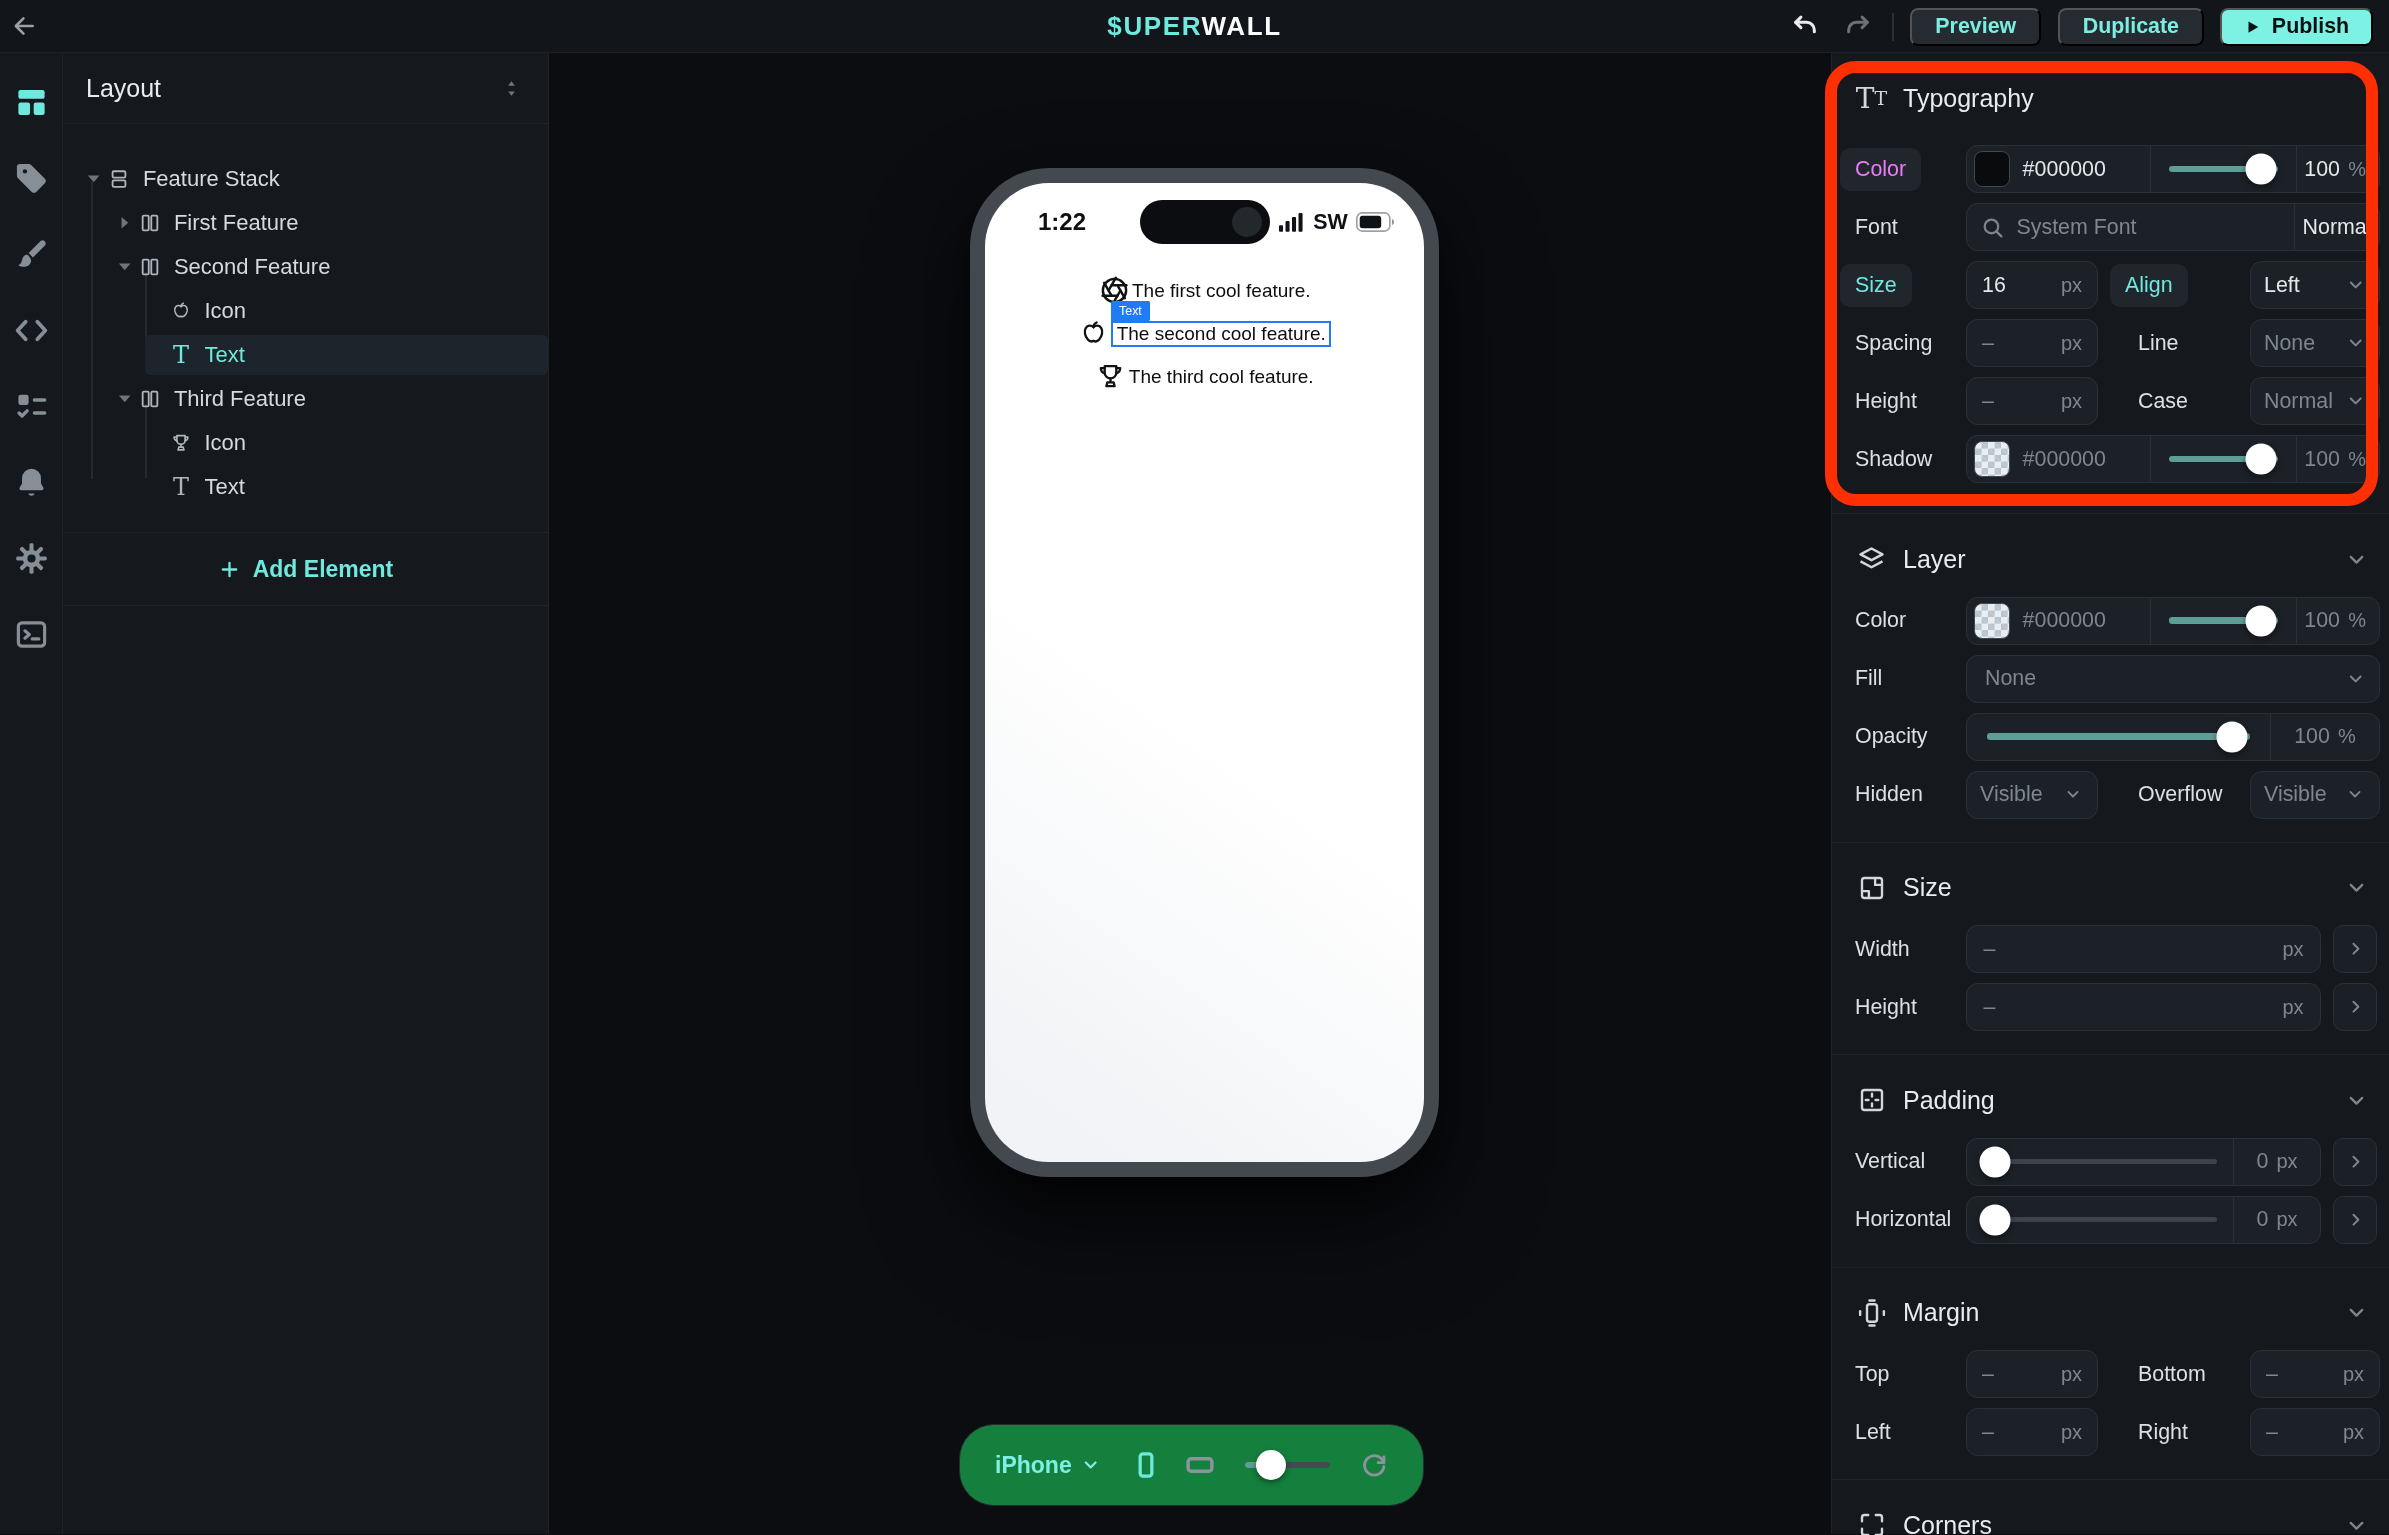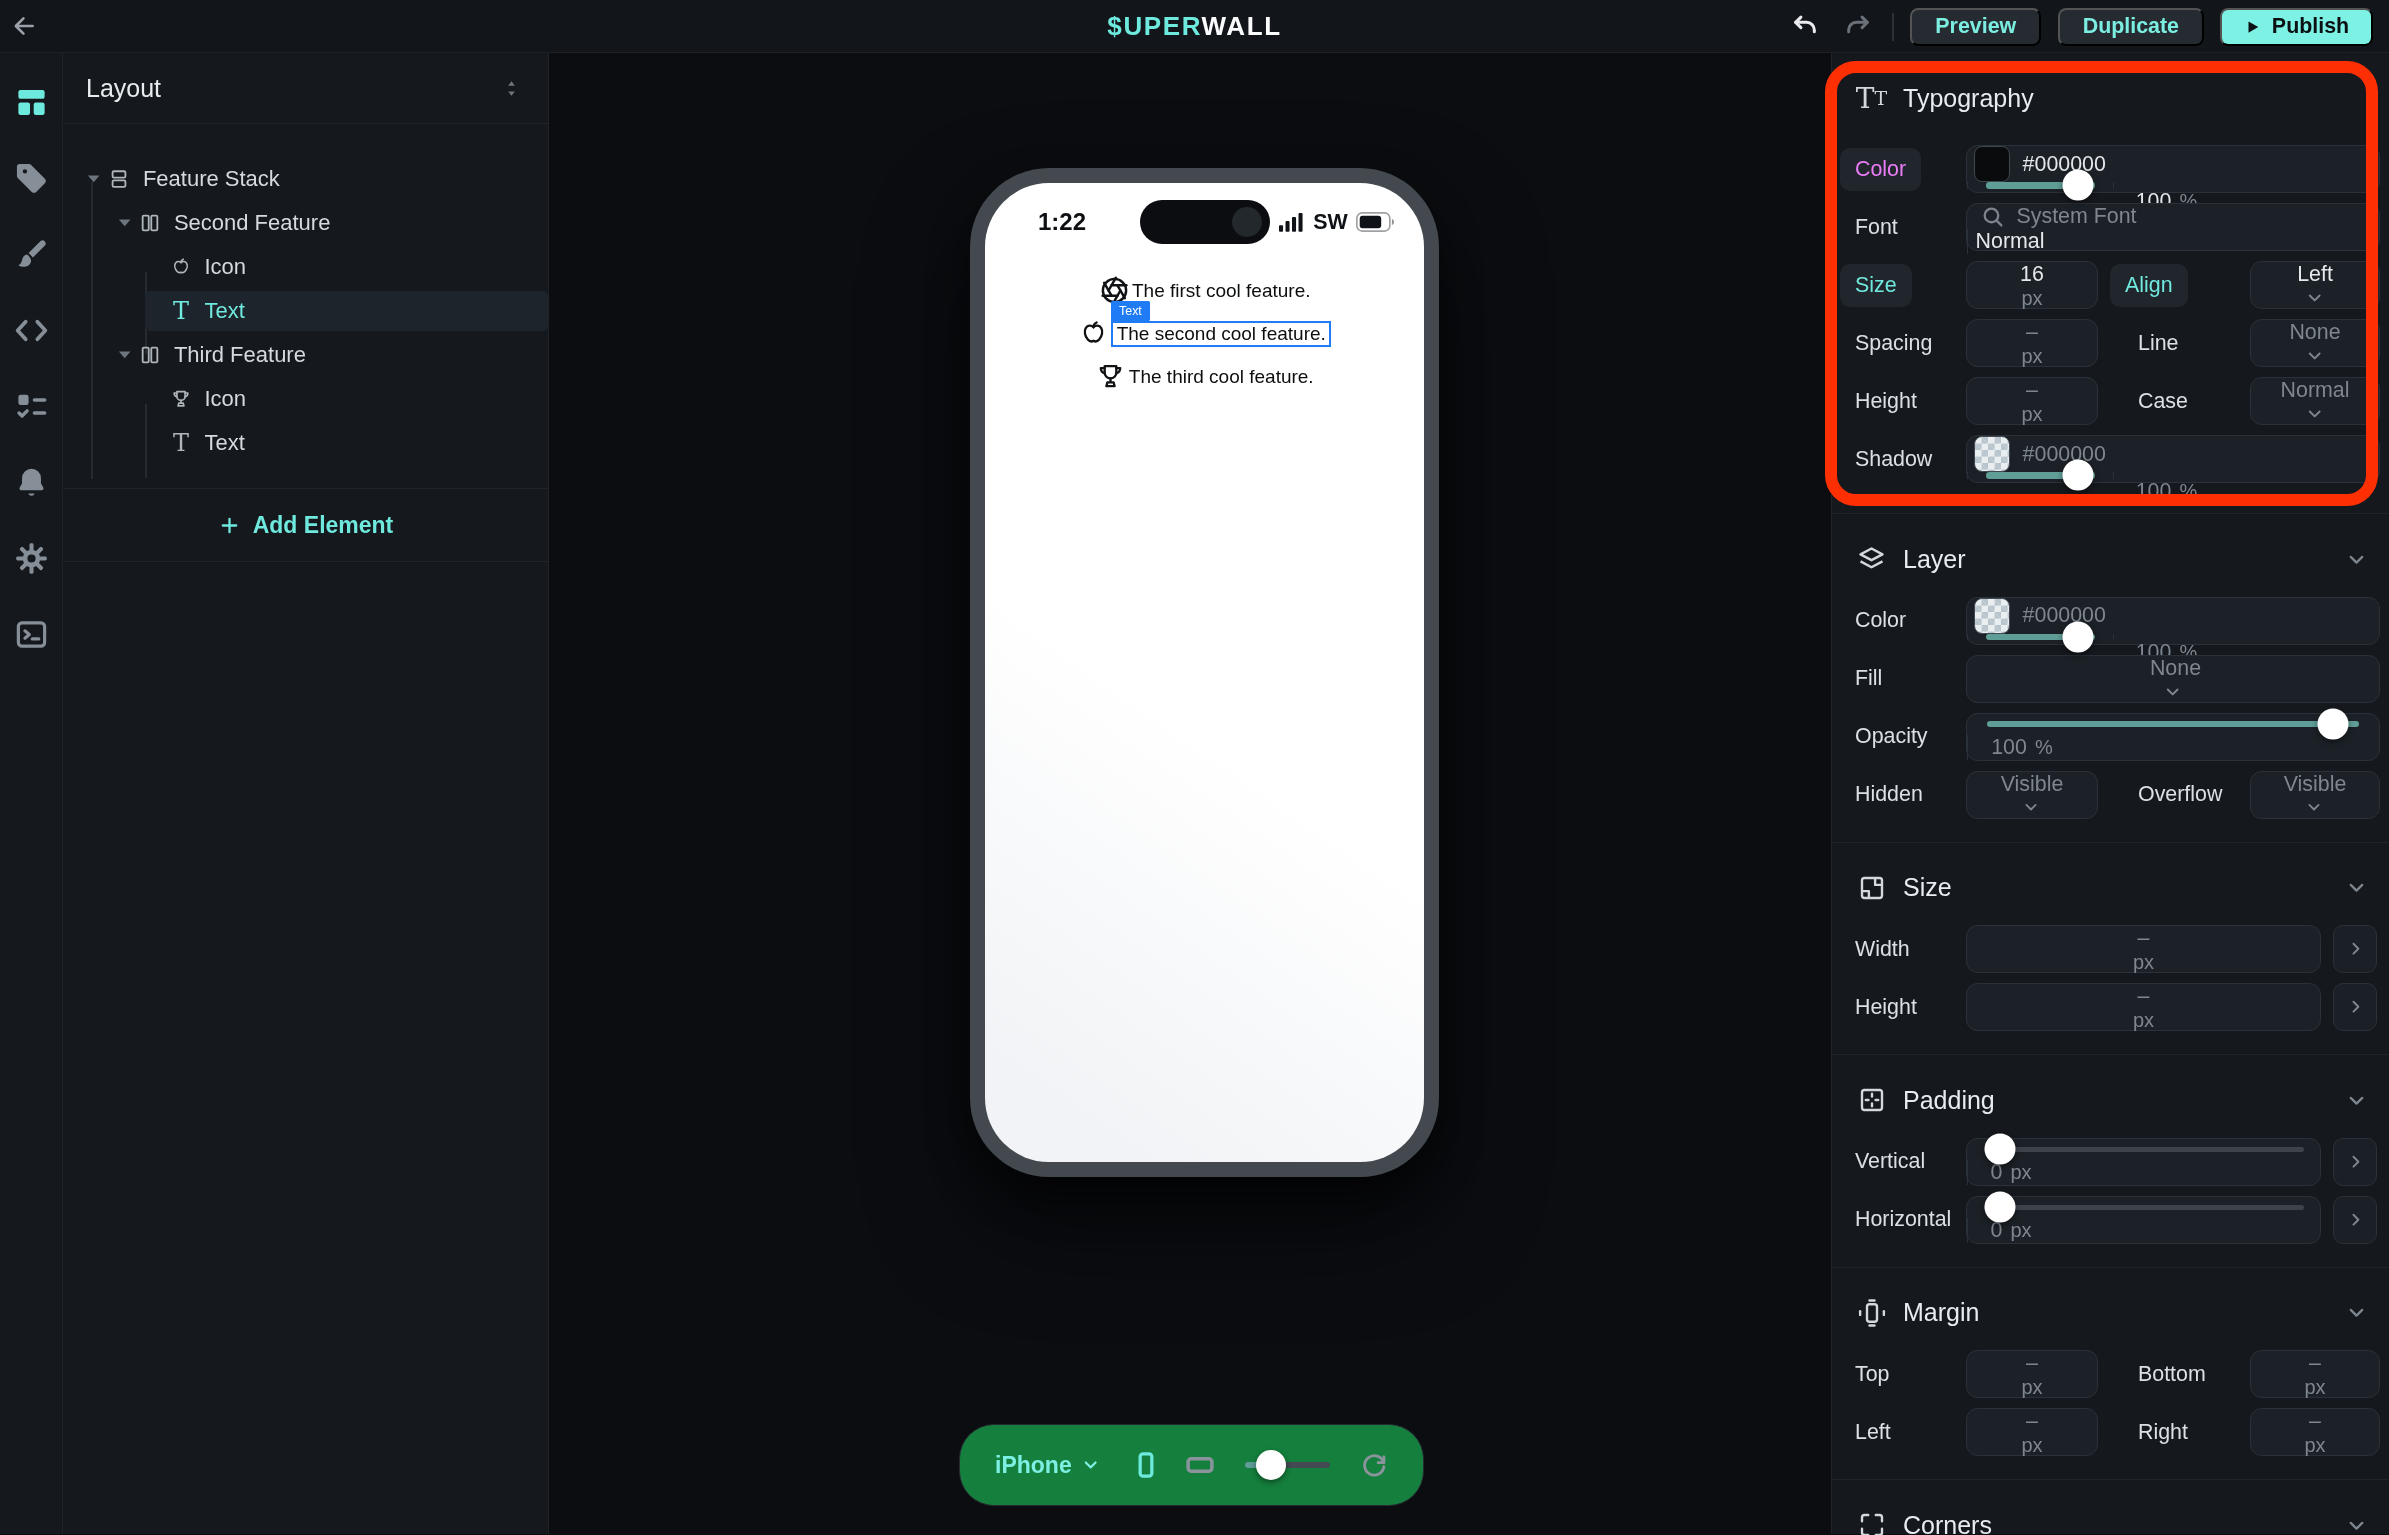--- a/index.html
+++ b/index.html
@@ -85,21 +85,21 @@
   .tt .big { font-size:28px; }
   .tt .small { font-size:19px; }
 
   .irow { display:flex; align-items:center; margin-top:10px; height:48px; }
   .irow.first { margin-top:15.6px; }
   .irow.firstT { margin-top:25px; }
   .lab { width:111px; flex:none; font-size:21.4px; color:#dce0e5; }
   .chip { display:inline-flex; align-items:center; height:43px; padding:0 15px; border-radius:10px; background:#21262d; font-size:21.4px; margin-left:-15px; }
   .chip.pink { color:#ea7df7; }
   .chip.cyan { color:#70e9de; }
-  .box { background:#1c2127; border:1.6px solid #2b313a; border-radius:11.5px; height:48px; display:flex; align-items:center;flex-direction:column; }
+  .box { background:#1c2127; border:1.6px solid #2b313a; border-radius:11.5px; height:48px; display:flex; align-items:center; }
   .inp { width:132px; justify-content:space-between; padding:0 15px; }
   .val { font-size:21.4px; color:#e5e8eb; }
   .dim { color:#7e868f; }
   .unit { font-size:20px; color:#7e868f; }
   .lab2 { flex:1; font-size:21.4px; color:#dce0e5; padding-left:40px; }
   .dd { justify-content:space-between; padding:0 13px; }
   .w158 { width:130px; flex:none; }
   .w160 { width:132px; flex:none; }
   .chev-sm { width:21.4px; height:21.4px; color:#7e868f; flex:none; }
   .grp { width:414px; flex:none; }
@@ -275,20 +275,34 @@
               <svg width="22" height="22" viewBox="0 0 24 24" fill="none" stroke="currentColor" stroke-width="2">
                 <rect x="5" y="3.5" width="14" height="7" rx="1.5"></rect>
                 <rect x="5" y="13.5" width="14" height="7" rx="1.5"></rect>
               </svg>
             </span>
           <span class="lbl">Feature Stack</span>
         </div>
         <div class="trow d1">
           <span class="caret">
               <svg width="21.4" height="21.4" viewBox="0 0 24 24" fill="currentColor">
+                <path d="M8.5 5.5 16 12l-7.5 6.5v-13Z"></path>
+              </svg>
+            </span>
+          <span class="t-icon">
+              <svg width="22" height="22" viewBox="0 0 24 24" fill="none" stroke="currentColor" stroke-width="2">
+                <rect x="4" y="4" width="6.6" height="16" rx="1.2"></rect>
+                <rect x="13.4" y="4" width="6.6" height="16" rx="1.2"></rect>
+              </svg>
+            </span>
+          <span class="lbl">First Feature</span>
+        </div>
+        <div class="trow d1">
+          <span class="caret">
+              <svg width="21.4" height="21.4" viewBox="0 0 24 24" fill="currentColor">
                 <path d="M5.5 8.5h13L12 16 5.5 8.5Z"></path>
               </svg>
             </span>
           <span class="t-icon">
               <svg width="22" height="22" viewBox="0 0 24 24" fill="none" stroke="currentColor" stroke-width="2">
                 <rect x="4" y="4" width="6.6" height="16" rx="1.2"></rect>
                 <rect x="13.4" y="4" width="6.6" height="16" rx="1.2"></rect>
               </svg>
             </span>
           <span class="lbl">Second Feature</span>

